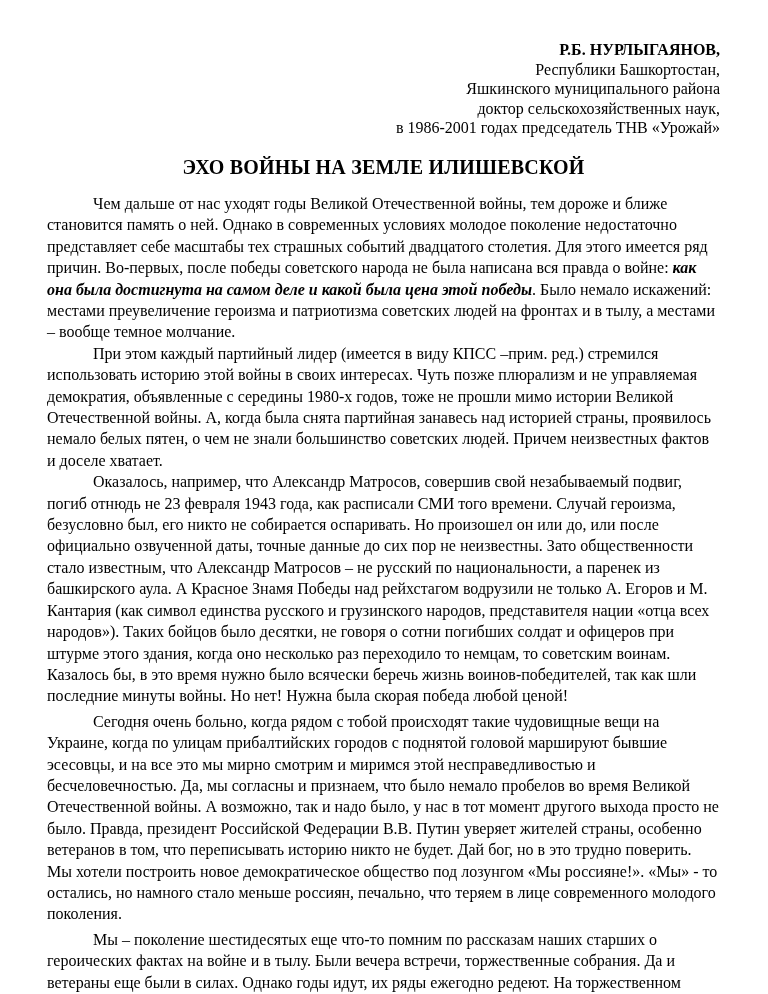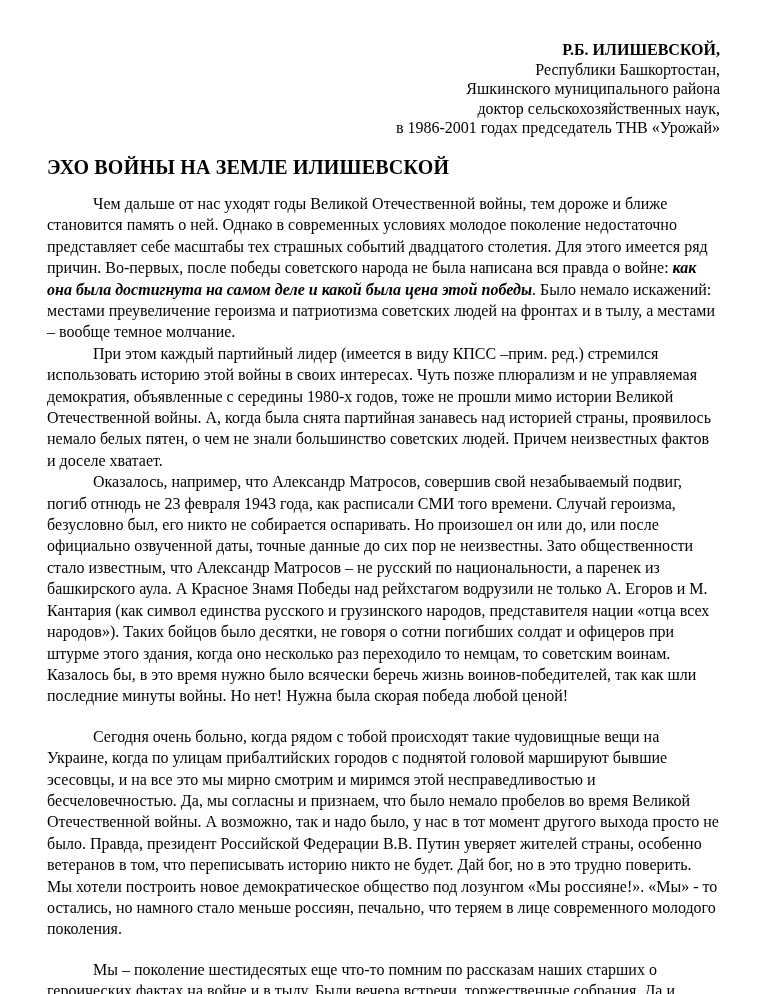--- a/index.html
+++ b/index.html
@@ -24,50 +24,50 @@
     line-height: 19.6px;
   }
   .doc-header .hline {
     white-space: nowrap;
   }
   .doc-header .author-line {
     font-weight: bold;
   }
   .doc-title {
     margin: 17px 0 14px 0;
-    text-align: left;
+    text-align: center;
     font-size: 20px;
     font-weight: bold;
     line-height: 24px;
     letter-spacing: 0.2px;
   }
   .doc-body {
     font-size: 16px;
     line-height: 21.4px;
     text-align: left;
   }
   .doc-body p.para {
     margin: 0;
     text-indent: 46px;
   }
   .doc-body p.para.spaced {
-    margin-top: 19px;
+    margin-top: 4px;
   }
   .doc-body .bi {
     font-weight: bold;
     font-style: italic;
   }
 </style>
 </head>
 <body>
 
 <div class="page">
 
   <header class="doc-header">
-    <div class="hline author-line">Р.Б. ИЛИШЕВСКОЙ,</div>
+    <div class="hline author-line">Р.Б. НУРЛЫГАЯНОВ,</div>
     <div class="hline">Республики Башкортостан,</div>
     <div class="hline">Яшкинского муниципального района</div>
     <div class="hline">доктор сельскохозяйственных наук,</div>
     <div class="hline">в 1986-2001 годах председатель ТНВ «Урожай»</div>
   </header>
 
   <h1 class="doc-title">ЭХО ВОЙНЫ НА ЗЕМЛЕ ИЛИШЕВСКОЙ</h1>
 
   <main class="doc-body">
       <p class="para"><span>Чем дальше от нас уходят годы Великой Отечественной войны, тем дороже и ближе становится память о ней. Однако в современных условиях молодое поколение недостаточно представляет себе масштабы тех страшных событий двадцатого столетия. Для этого имеется ряд причин. Во-первых, после победы советского народа не была написана вся правда о войне: </span><span class="bi">как она была достигнута на самом деле и какой была цена этой победы</span><span>. Было немало искажений: местами преувеличение героизма и патриотизма советских людей на фронтах и в тылу, а местами – вообще темное молчание.</span></p>

